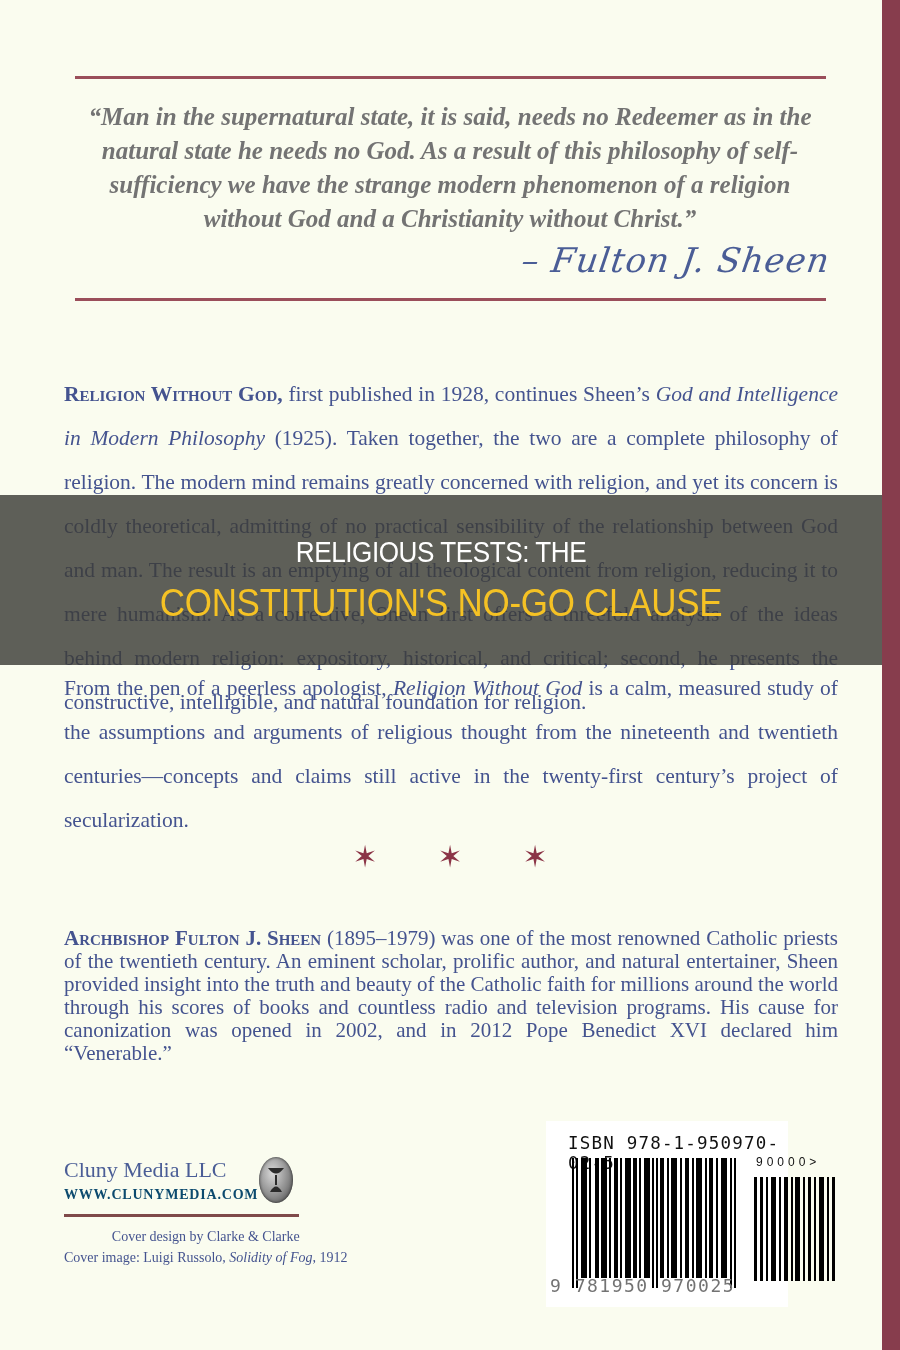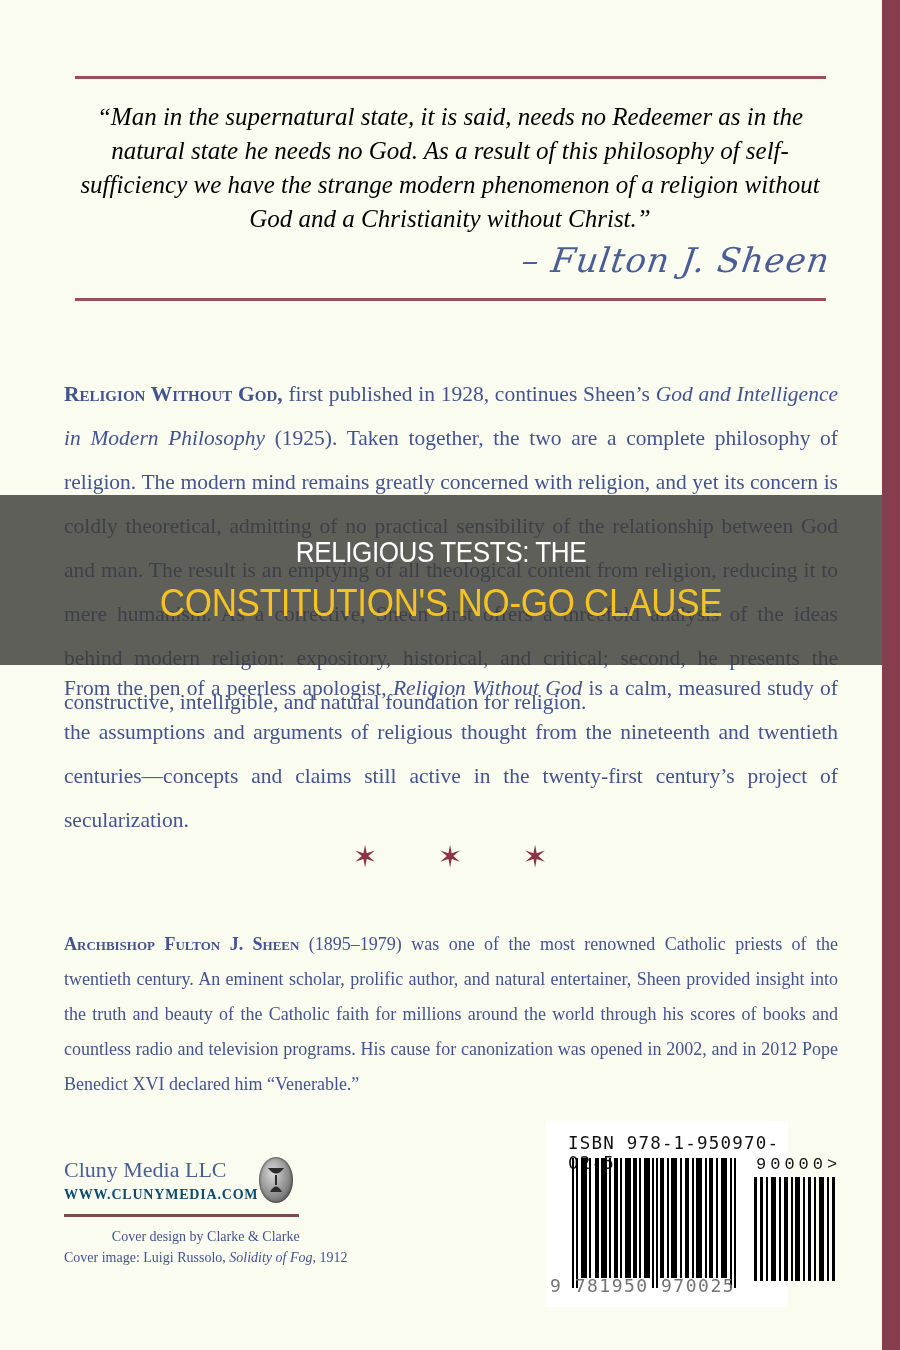--- a/index.html
+++ b/index.html
@@ -12,21 +12,22 @@
   .spine {
     position: absolute; top: 0; right: 0; width: 18px; height: 1350px;
     background: #873d4d;
   }
   .rule {
     position: absolute; left: 75px; width: 751px; height: 3px; background: #9a4e5a;
   }
   .quote {
     position: absolute; left: 70px; top: 100px; width: 760px;
     text-align: center; font-style: italic; font-size: 25px; line-height: 34px;
-    color: #000000;
+    color: #737373;
+    font-weight: bold;
   }
   .signature {
     position: absolute; right: 70px; top: 240px;
     font-style: italic; font-size: 34px; color: #4a5d96;
     font-family: "DejaVu Serif", serif; letter-spacing: 1px;
     transform: skewX(-8deg);
   }
   .para {
     position: absolute; left: 64px; width: 774px;
     text-align: justify; font-size: 21.5px; line-height: 44px; color: #44538f;
@@ -34,21 +35,21 @@
   .smallcaps { font-variant: small-caps; font-weight: bold; }
   .it { font-style: italic; }
   .stars {
     position: absolute; top: 842px; left: 350px; width: 200px;
     display: flex; justify-content: space-between; color: #8b3446;
     font-size: 30px; line-height: 30px;
   }
   .stars span { width: 30px; text-align: center; }
   .bio {
     position: absolute; left: 64px; top: 927px; width: 774px;
-    text-align: justify; font-size: 18px; line-height: 35px; color: #44538f;
+    text-align: justify; font-size: 21px; line-height: 23px; color: #44538f;
   }
   .publisher {
     position: absolute; left: 64px; top: 1157px; font-size: 22px; color: #4a5d96;
   }
   .website {
     position: absolute; left: 64px; top: 1187px; font-size: 14px;
     letter-spacing: 0.8px; color: #0c4a6e; font-weight: bold;
   }
   .seal {
     position: absolute; left: 259px; top: 1157px; width: 34px; height: 46px;
@@ -66,21 +67,21 @@
   .barcode-box {
     position: absolute; left: 546px; top: 1121px; width: 242px; height: 186px;
     background: #ffffff;
   }
   .isbn-label {
     position: absolute; left: 22px; top: 12px;
     font-family: "DejaVu Sans Mono", monospace; font-size: 17.5px; letter-spacing: 1.2px; color: #111;
   }
   .addon-label {
     position: absolute; left: 210px; top: 34px;
-    font-family: Liberation Mono, monospace; font-size: 17px; letter-spacing: 4px; color: #111;
+    font-family: Liberation Sans, sans-serif; font-size: 12px; letter-spacing: 4px; color: #111;
   }
   .bars-main { position: absolute; left: 26px; top: 37px; }
   .bars-addon { position: absolute; left: 208px; top: 56px; }
   .ean-digits {
     position: absolute; left: 4px; top: 154px;
     font-family: "DejaVu Sans Mono", monospace; font-size: 18px; letter-spacing: 1.5px; color: #737373;
     white-space: pre;
   }
   .overlay {
     position: absolute; left: 0; top: 495px; width: 882px; height: 170px;

